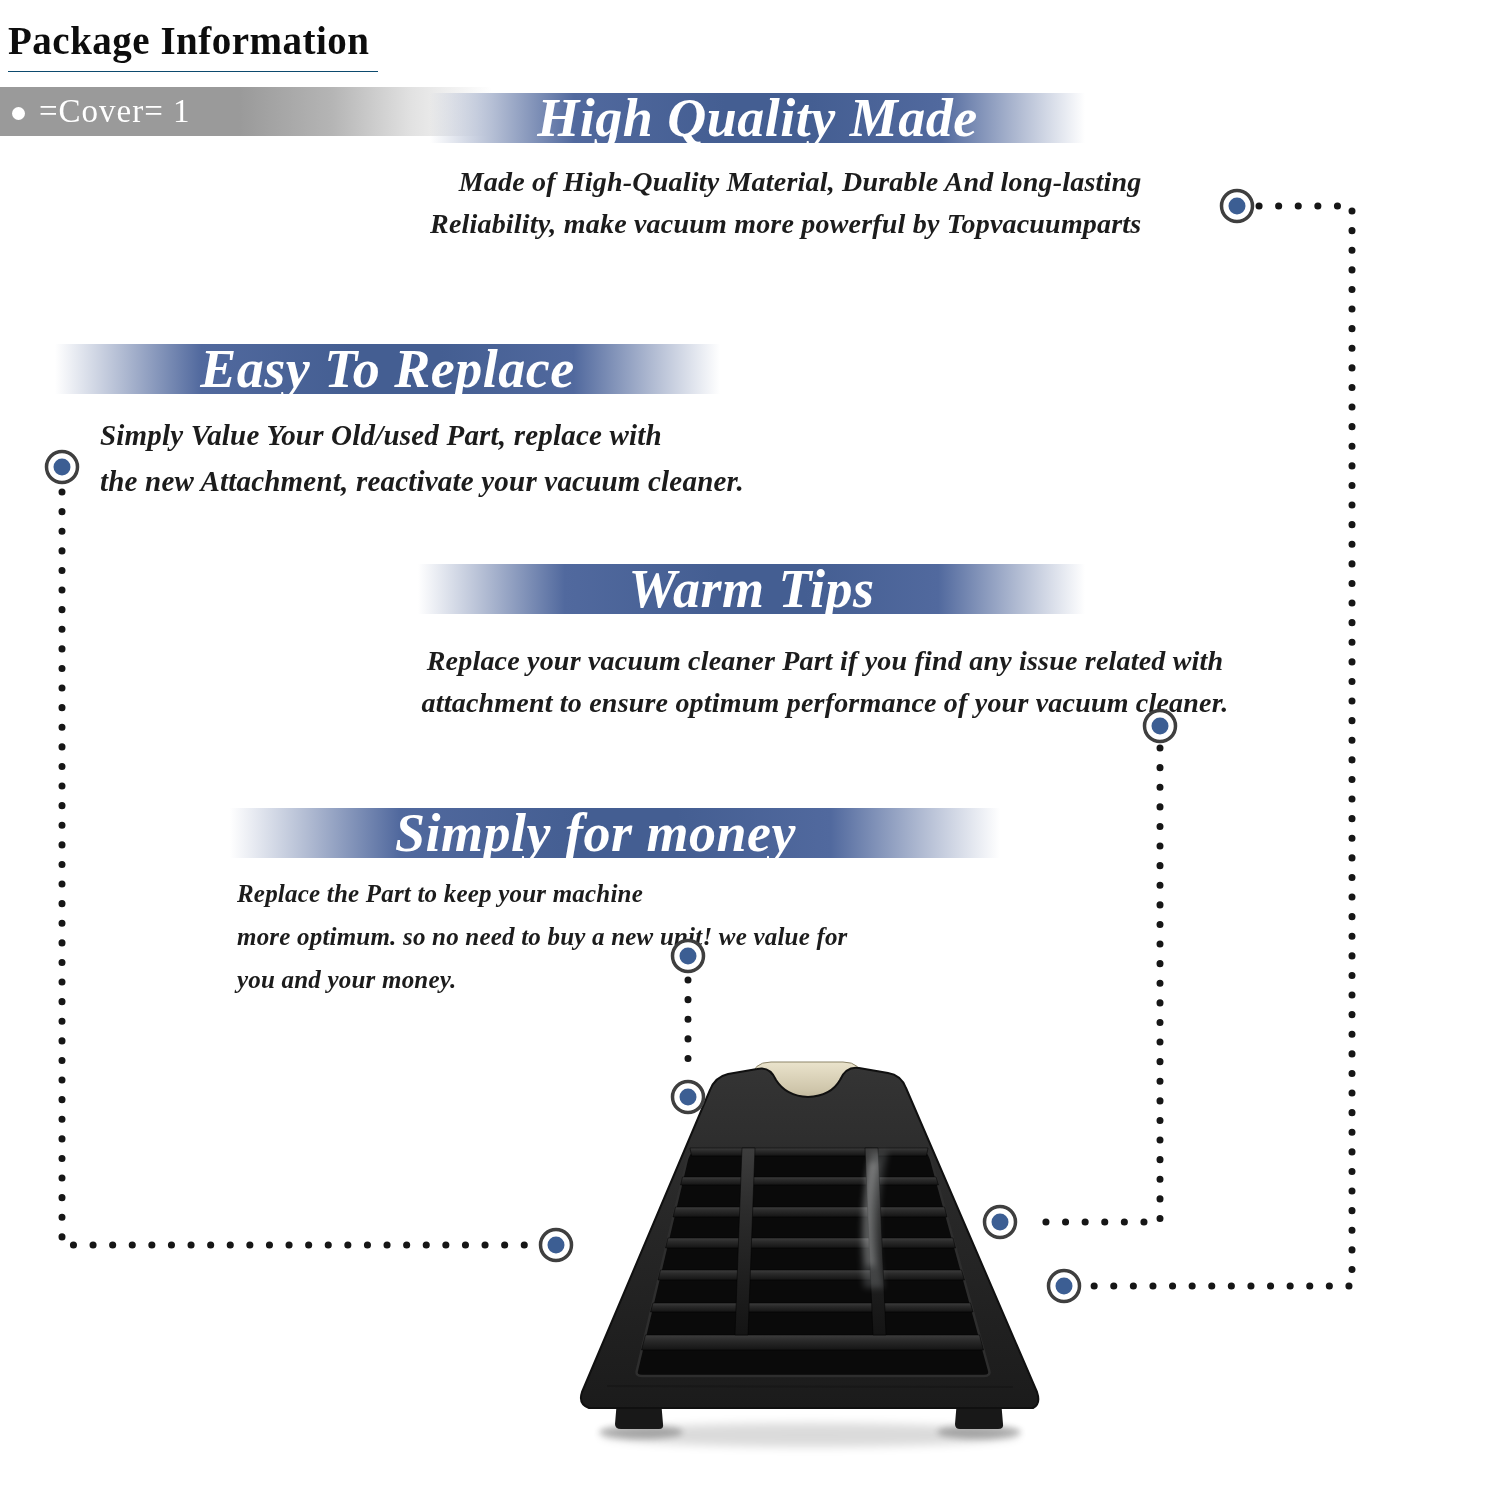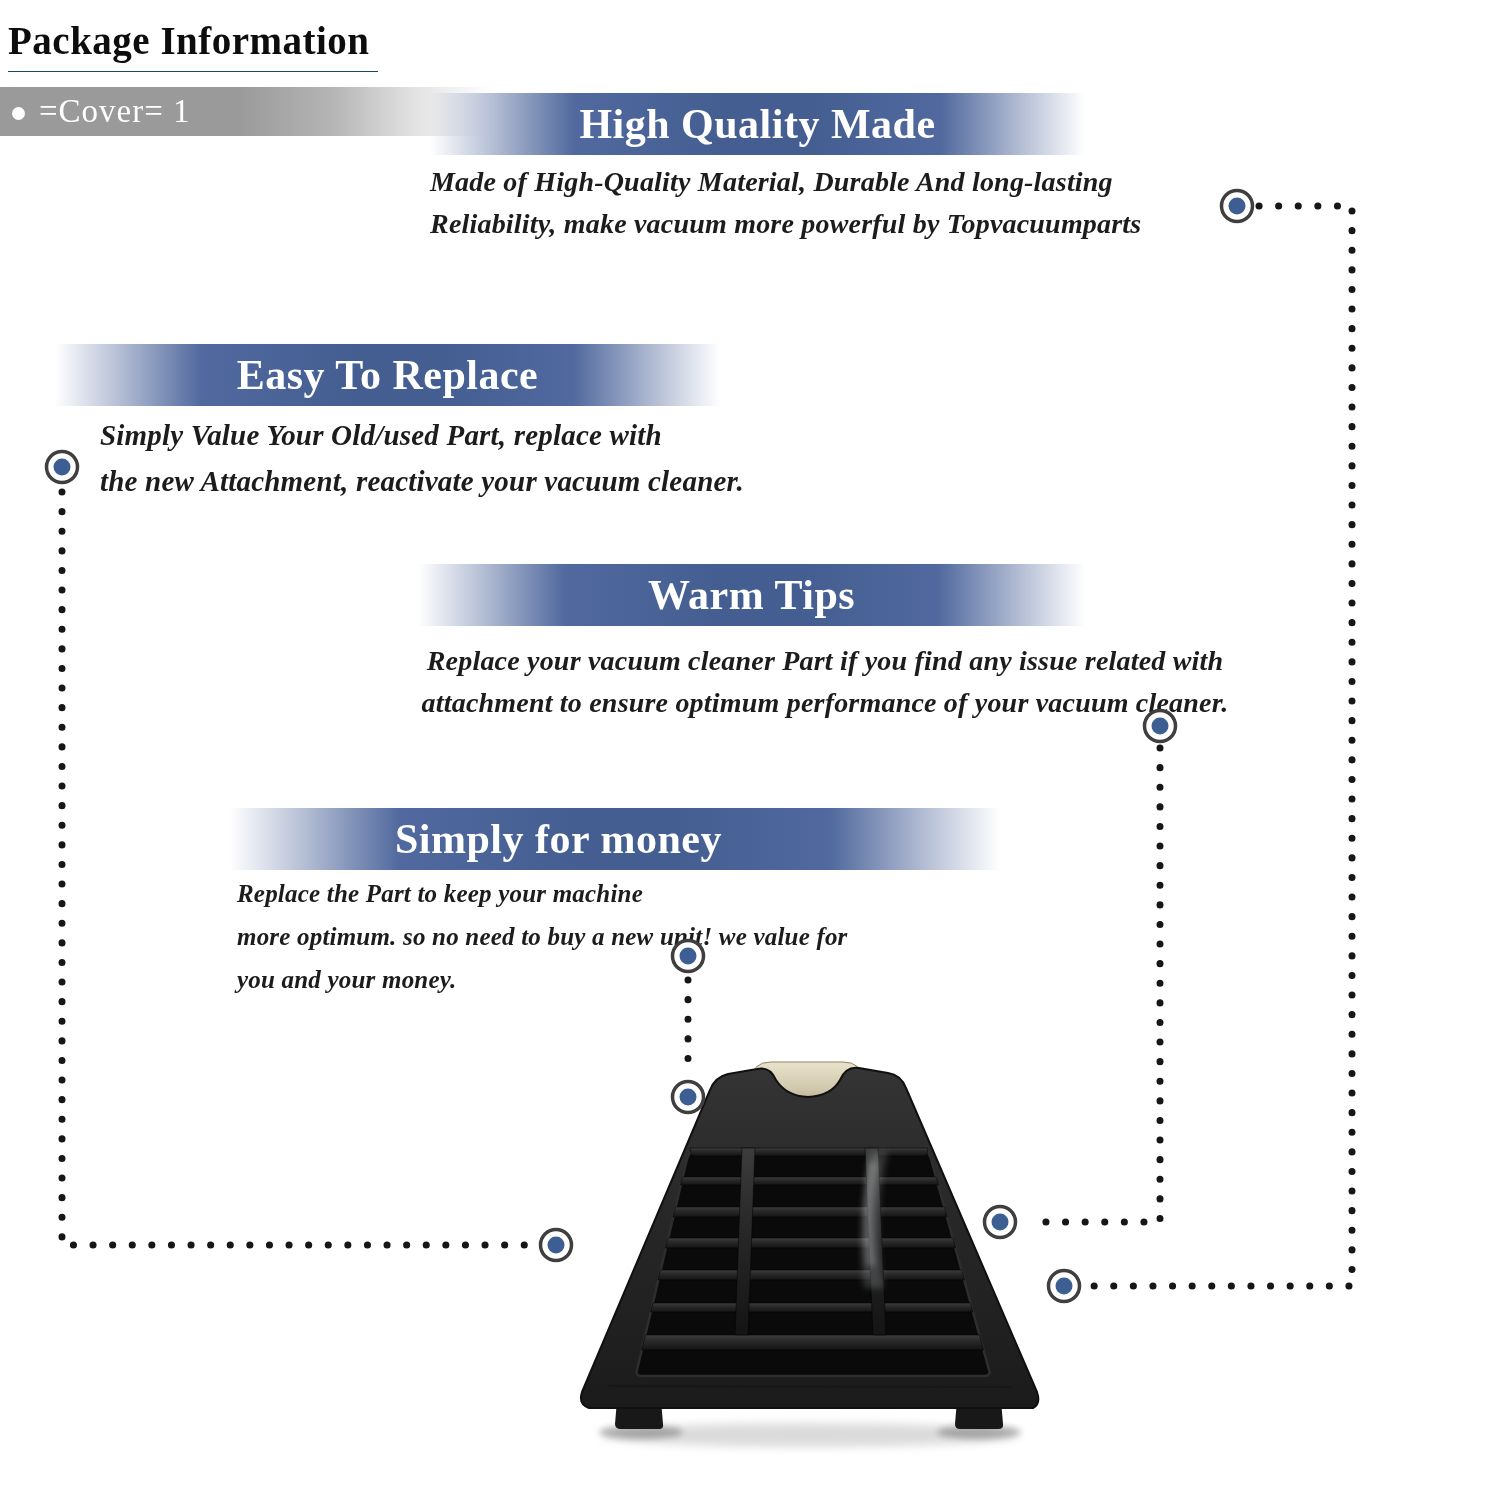--- a/index.html
+++ b/index.html
@@ -17,42 +17,42 @@
     position:absolute;left:0;top:87px;width:665px;height:49px;
     background:linear-gradient(90deg,#9a9a9a 0%,#9a9a9a 36%,#b5b5b5 50%,#e2e2e2 62%,rgba(255,255,255,0) 74%);
     display:flex;align-items:center;
   }
   .cover-bullet{
     width:13px;height:13px;border-radius:50%;background:#fff;margin:4px 14px 0 12px;flex:0 0 auto;
   }
   .cover-text{color:#fff;font-size:33px;font-weight:normal;letter-spacing:1px;}
   
   .banner{
-    position:absolute;height:62px;display:flex;align-items:center;justify-content:center;
-    color:#ffffff;font-size:42px;font-weight:bold;letter-spacing:.5px;
+    position:absolute;height:50px;display:flex;align-items:center;justify-content:center;
+    color:#ffffff;font-size:54px;font-weight:bold;font-style:italic;letter-spacing:.5px;
     background:linear-gradient(90deg,
       rgba(255,255,255,0) 0%,
       rgba(164,176,203,.85) 10%,
       #51699e 22%,
       #445e92 45%,
       #445e92 58%,
       #51699e 78%,
       rgba(164,176,203,.85) 90%,
       rgba(255,255,255,0) 100%);
   }
   .banner-hq{left:430px;top:93px;width:655px;}
   .banner-er{left:55px;top:344px;width:665px;}
   .banner-wt{left:418px;top:564px;width:667px;}
   .banner-vm{left:230px;top:808px;width:770px;justify-content:flex-start;padding-left:165px;width:605px;}
   
   .para{
     position:absolute;color:#1c1c1c;font-weight:bold;font-style:italic;
     font-size:28px;line-height:42px;letter-spacing:.2px;white-space:nowrap;
   }
-  .para-hq{left:430px;top:161px;}
+  .para-hq{left:430px;top:161px;text-align:right;}
   .para-er{left:100px;top:412px;line-height:46px;font-size:29px;}
   .para-wt{left:400px;top:640px;width:850px;text-align:center;}
   .para-vm{left:237px;top:872px;line-height:43px;font-size:25px;}
   .para span{display:block;}
   
   .abs{position:absolute;}
 </style>
 </head>
 <body>
 

